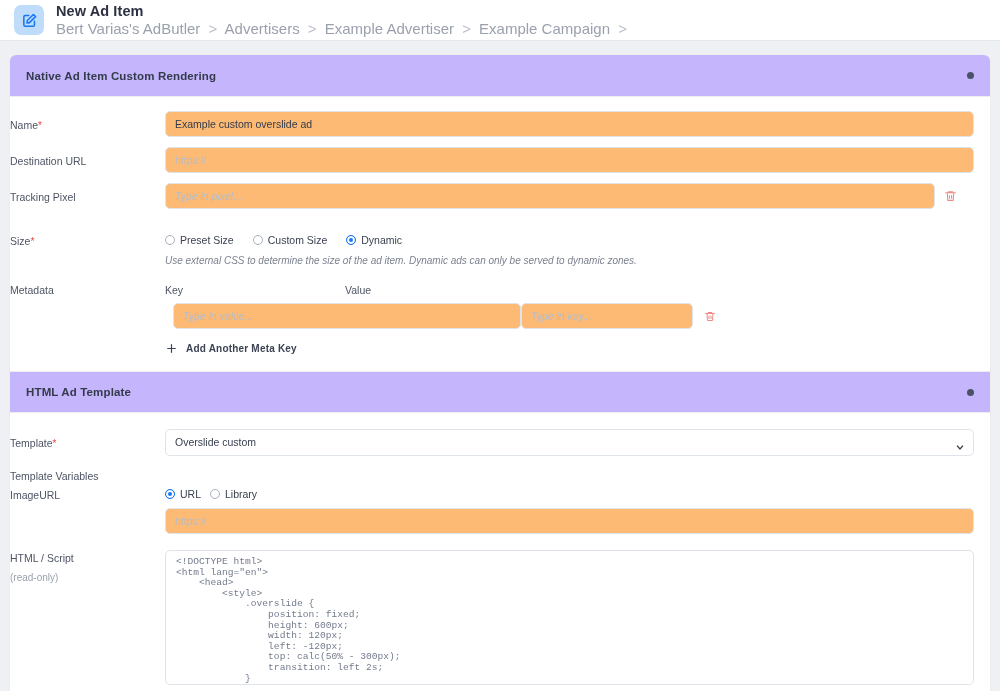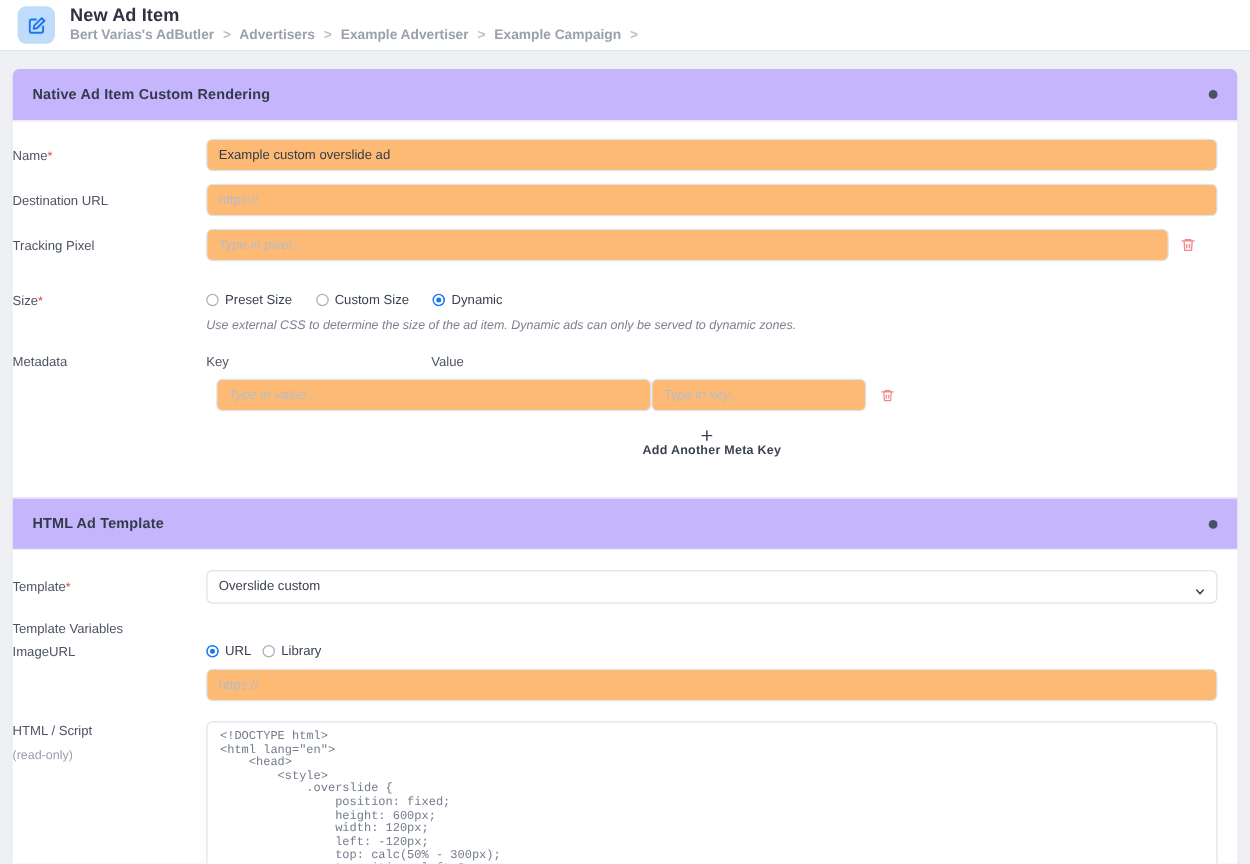--- a/index.html
+++ b/index.html
@@ -30,24 +30,23 @@
   .app-icon svg { display: block; }
   .title-block { margin-left: 12px; line-height: 1; }
   .page-title {
     font-size: 14.5px;
     font-weight: bold;
     color: #2d3142;
     letter-spacing: .1px;
     margin-bottom: 3px;
   }
   .breadcrumb {
-    font-size: 11px;
+    font-size: 15px;
     color: #9aa1ad;
     white-space: nowrap;
-    font-weight: bold;
   }
   .breadcrumb .crumb { color: #9aa1ad; }
   .breadcrumb .sep { color: #b9bfc9; margin: 0 4px; }
 
   
   .page {
     padding: 14px 10px 0 10px;
     height: 650px;
     overflow: hidden;
   }
@@ -190,21 +189,20 @@
   .meta-inputs .v { width: 348px; flex: 0 0 348px; margin-left: 8px; }
   .meta-inputs .trash { margin-left: 11px; }
   .add-meta {
     display: flex; align-items: center;
     margin-top: 13px;
     font-size: 10px;
     font-weight: bold;
     color: #3b4252;
     cursor: pointer;
     letter-spacing: .2px;
-    flex-direction: column;
   }
   .add-meta .plus { margin-right: 8px; line-height: 0; }
 
   .tmpl-vars-label {
     font-size: 10.5px;
     color: #4d5463;
     margin: 14px 0 6px 0;
   }
 
   
@@ -307,21 +305,21 @@
             </label>
             <label class="radio-opt">
               <span class="dot on"></span>
               <span>Dynamic</span>
             </label>
           </div>
           <div class="hint">Use external CSS to determine the size of the ad item. Dynamic ads can only be served to dynamic zones.</div>
         </div>
       </div>
 
-      <div class="row" style="margin-bottom:16px;">
+      <div class="row" style="margin-bottom:0;">
         <div class="label" style="padding-top:0;">Metadata</div>
         <div class="field">
           <div class="meta-headers">
             <div class="h1">Key</div>
             <div class="h2">Value</div>
           </div>
           <div class="meta-inputs">
             <input class="input v" type="text" placeholder="Type in value..." style="">
             <input class="input k" type="text" placeholder="Type in key..." style="">
             <span class="trash">

